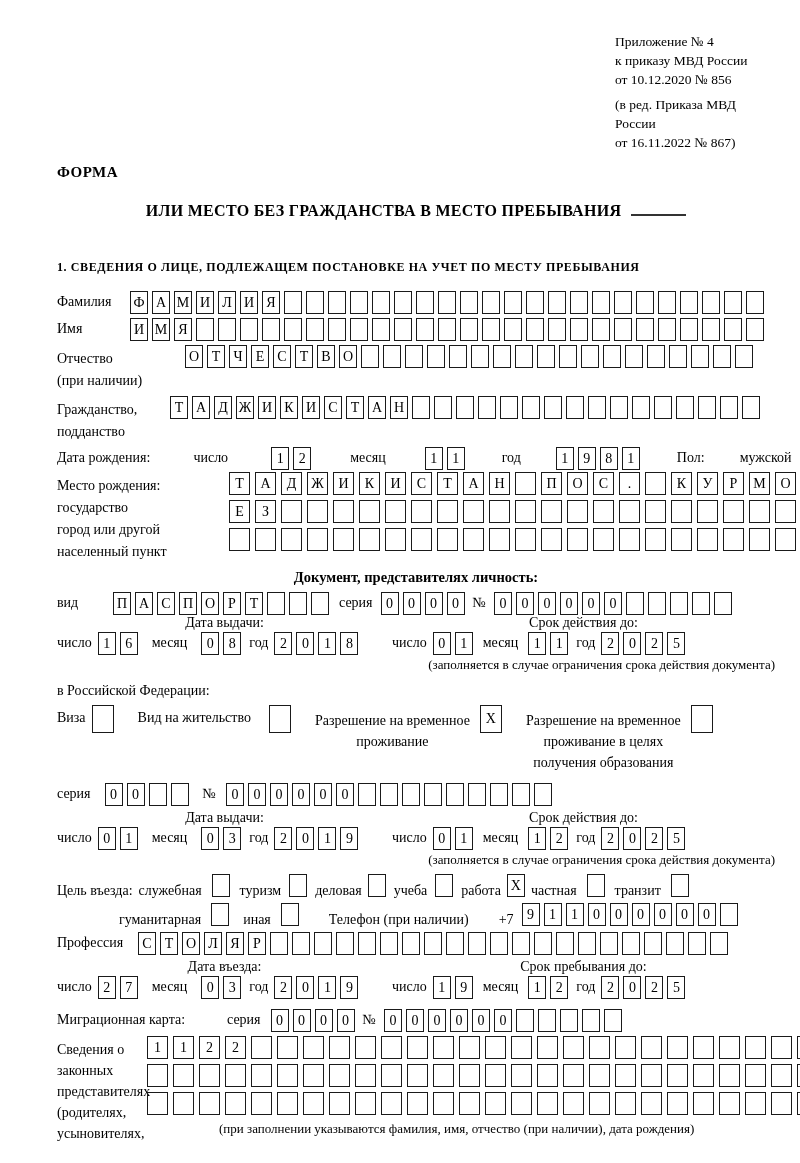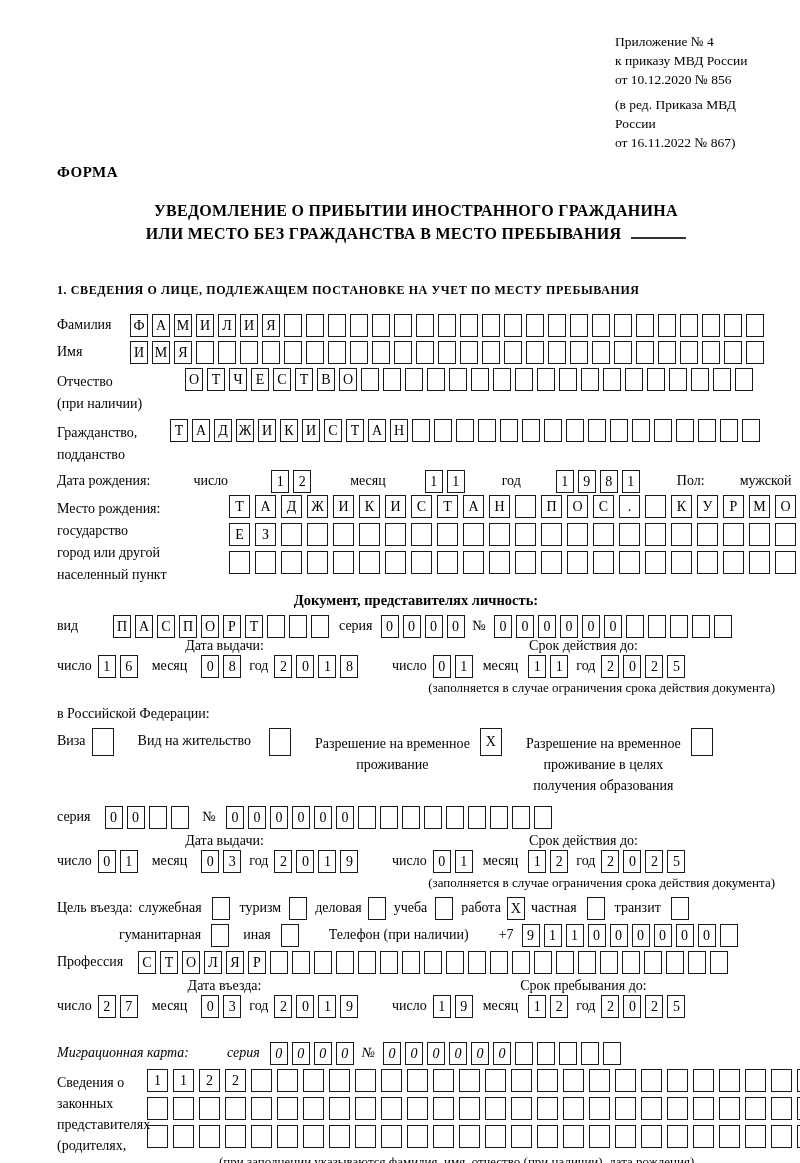--- a/index.html
+++ b/index.html
@@ -53,40 +53,39 @@
   .permits { display: flex; align-items: flex-start; margin-top: 3px; margin-bottom: 10px; }
   .popt { display: flex; align-items: flex-start; }
   .popt .t { padding-top: 5px; white-space: nowrap; }
   .pcol { text-align: center; line-height: 21px; padding-top: 5px; }
 
   .gap6 { margin-left: 6px; } .gap8 { margin-left: 8px; } .gap10 { margin-left: 10px; }
   .gap14 { margin-left: 14px; } .gap18 { margin-left: 18px; } .gap24 { margin-left: 24px; }
   .gap30 { margin-left: 30px; }
 
   .purposes { display: flex; align-items: flex-start; margin-bottom: 4px; }
-  .purposes .t { padding-top: 3px; white-space: nowrap; }
+  .purposes .t { padding-top: 3px; white-space: nowrap; margin-top: 6px; }
 
   .rep-note { font-size: 13px; margin-top: 6px; margin-left: 72px; white-space: nowrap; }
 </style>
 </head>
 <body>
 
 <div class="page">
 
   <div class="appendix">
     <div>Приложение № 4</div>
     <div>к приказу МВД России</div>
     <div>от 10.12.2020 № 856</div>
     <div class="note">(в ред. Приказа МВД России</div>
     <div>от 16.11.2022 № 867)</div>
   </div>
   <div class="forma">ФОРМА</div>
 
   <div class="title">
-    <div>УВЕДОМЛЕНИЕ О ПРИБЫТИИ ИНОСТРАННОГО ГРАЖДАНИНА</div>
     <div><span>ИЛИ МЕСТО БЕЗ ГРАЖДАНСТВА В МЕСТО ПРЕБЫВАНИЯ</span><span class="blank-line"></span></div>
   </div>
 
   <div class="sec-heading">1. СВЕДЕНИЯ О ЛИЦЕ, ПОДЛЕЖАЩЕМ ПОСТАНОВКЕ НА УЧЕТ ПО МЕСТУ ПРЕБЫВАНИЯ</div>
 
   <div class="rows">
 
     <div class="frow">
       <div class="lbl w73">Фамилия</div>
       <div class="boxes">
@@ -672,21 +671,21 @@
         <span class="t gap8">год</span>
         <span class="boxes gap6">
             <span class="cell">2</span>
             <span class="cell">0</span>
             <span class="cell">2</span>
             <span class="cell">5</span>
           </span>
       </div>
     </div>
 
-    <div class="inline-row" style="margin-top:24px; margin-bottom:4px;font-style:italic;">
+    <div class="inline-row" style="margin-top:10px; margin-bottom:4px;">
       <span class="t" style="width:170px; display:inline-block;">Миграционная карта:</span>
       <span class="t">серия</span>
       <span class="boxes gap10">
           <span class="cell">0</span>
           <span class="cell">0</span>
           <span class="cell">0</span>
           <span class="cell">0</span>
         </span>
       <span class="t gap8">№</span>
       <span class="boxes gap8">

